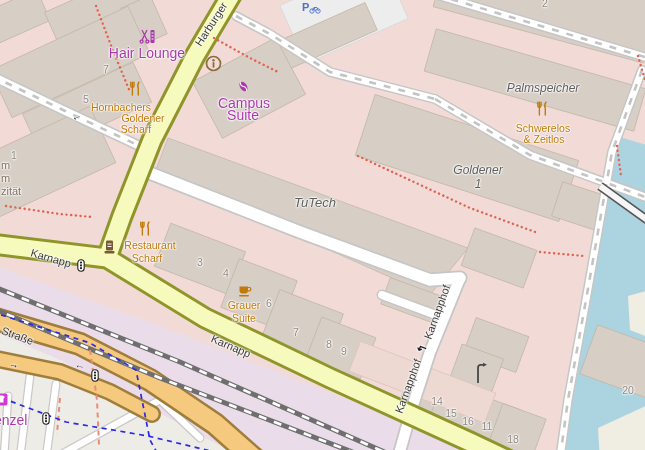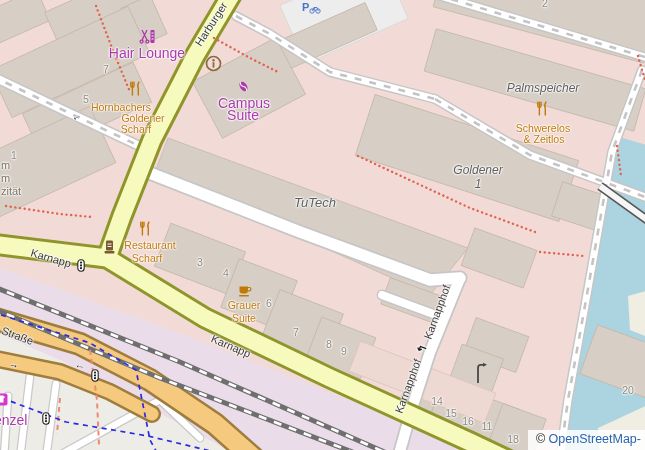--- a/index.html
+++ b/index.html
@@ -306,18 +306,14 @@
 <span class="lbl hnum" style="left:329px;top:344px">8</span>
 <span class="lbl hnum" style="left:344px;top:351px">9</span>
 <span class="lbl hnum" style="left:437px;top:401px">14</span>
 <span class="lbl hnum" style="left:451px;top:413px">15</span>
 <span class="lbl hnum" style="left:468px;top:421px">16</span>
 <span class="lbl hnum" style="left:487px;top:426px">11</span>
 <span class="lbl hnum" style="left:513px;top:439px">18</span>
 <span class="lbl hnum" style="left:628px;top:390px">20</span>
 <span class="lbl hnum" style="left:545px;top:3px">2</span>
 
-<div id="attribution">
-  <span class="c">©</span>
-  <a href="#">OpenStreetMap-</a>
+
 </div>
 
-</div>
-
 </body></html>

